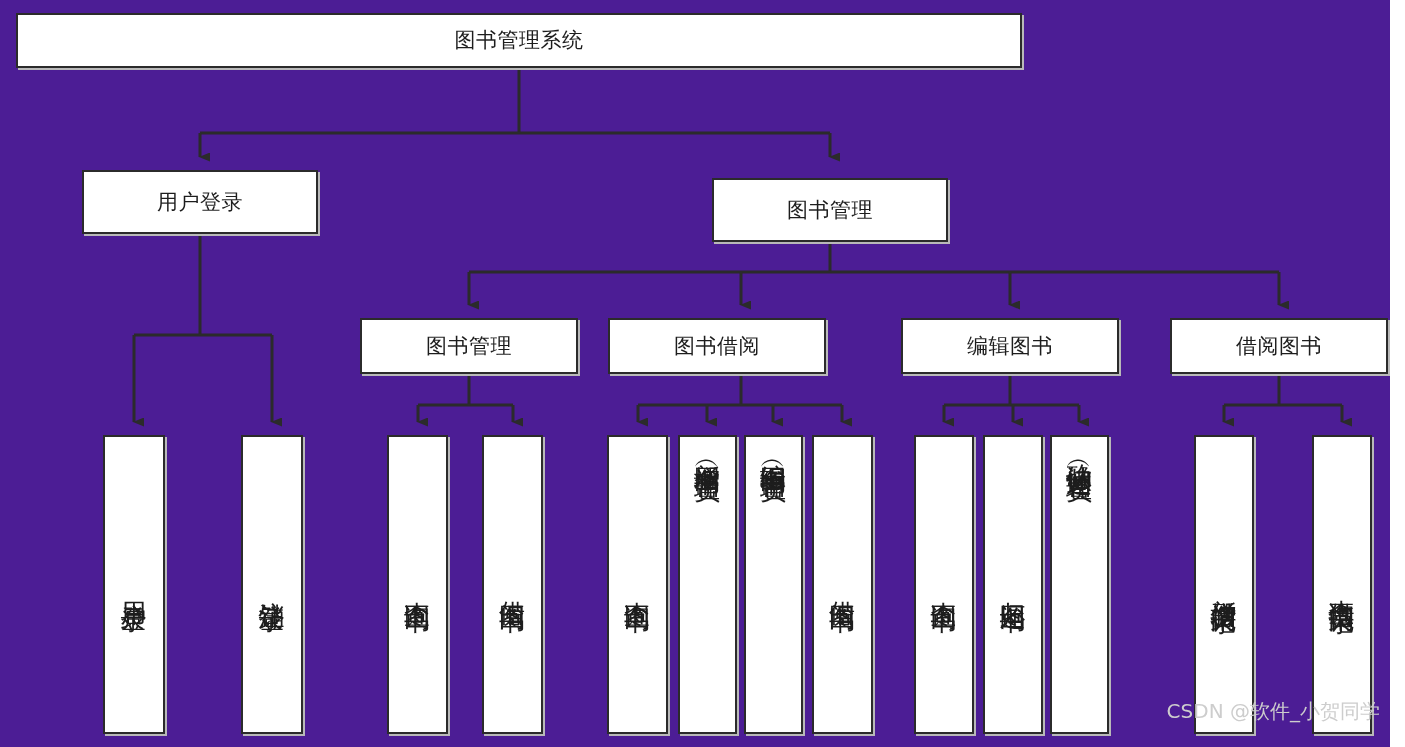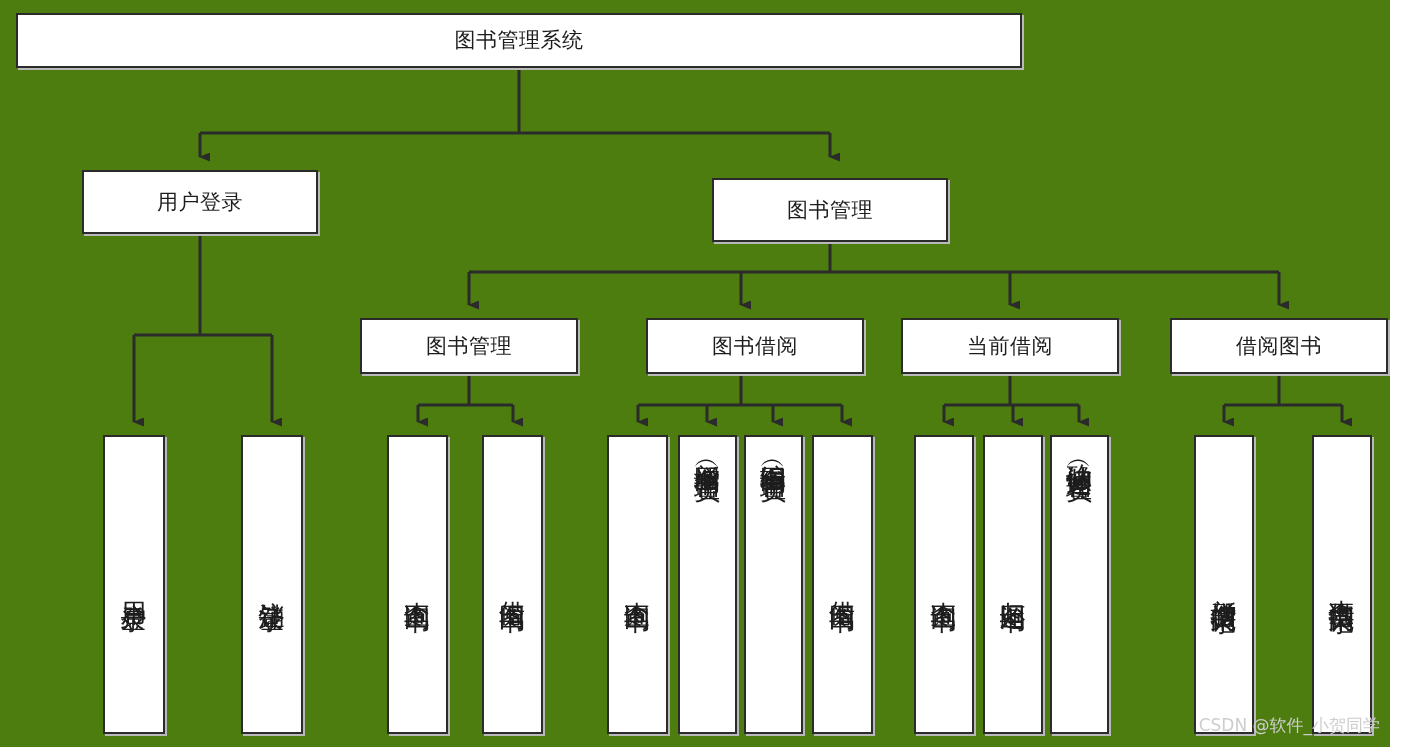--- a/index.html
+++ b/index.html
@@ -7,21 +7,21 @@
     padding: 0;
     background: #ffffff;
   }
   body {
     font-family: "DejaVu Sans", "Liberation Sans", sans-serif;
   }
   #canvas {
     position: relative;
     width: 1390px;
     height: 747px;
-    background: #4d7c0f;
+    background: #4c1d95;
     overflow: hidden;
   }
   #diagram-svg {
     position: absolute;
     left: 0;
     top: 0;
     width: 1405px;
     height: 747px;
   }
   .node-box {
@@ -57,22 +57,22 @@
     letter-spacing: 2px;
     white-space: nowrap;
   }
   .node-box.vertical.short {
     align-items: center;
     padding-top: 0;
   }
   .watermark {
     position: absolute;
     right: 10px;
-    bottom: 10px;
-    font-size: 17px;
+    bottom: 22px;
+    font-size: 20px;
     color: #cdcdcd;
     white-space: nowrap;
     pointer-events: none;
   }
 </style>
 </head>
 <body>
 
 <div id="canvas">
 
@@ -147,25 +147,25 @@
         <span class="node-label">用户登录</span>
       </div>
       <div class="node-box shadowed" style="left: 712px; top: 178px; width: 236px; height: 64px;">
         <span class="node-label">图书管理</span>
       </div>
     </div>
   <div id="level3-layer">
       <div class="node-box shadowed" style="left: 360px; top: 318px; width: 218px; height: 56px;">
         <span class="node-label">图书管理</span>
       </div>
-      <div class="node-box shadowed" style="left: 646px; top: 318px; width: 218px; height: 56px;">
+      <div class="node-box shadowed" style="left: 608px; top: 318px; width: 218px; height: 56px;">
         <span class="node-label">图书借阅</span>
       </div>
       <div class="node-box shadowed" style="left: 901px; top: 318px; width: 218px; height: 56px;">
-        <span class="node-label">当前借阅</span>
+        <span class="node-label">编辑图书</span>
       </div>
       <div class="node-box shadowed" style="left: 1170px; top: 318px; width: 218px; height: 56px;">
         <span class="node-label">借阅图书</span>
       </div>
     </div>
   <div id="leaves-layer">
       <div class="node-box vertical shadowed short" style="left: 103px; top: 435px; width: 62px; height: 299px;">
         <span class="node-label">用户登录</span>
       </div>
       <div class="node-box vertical shadowed short" style="left: 241px; top: 435px; width: 62px; height: 299px;">

